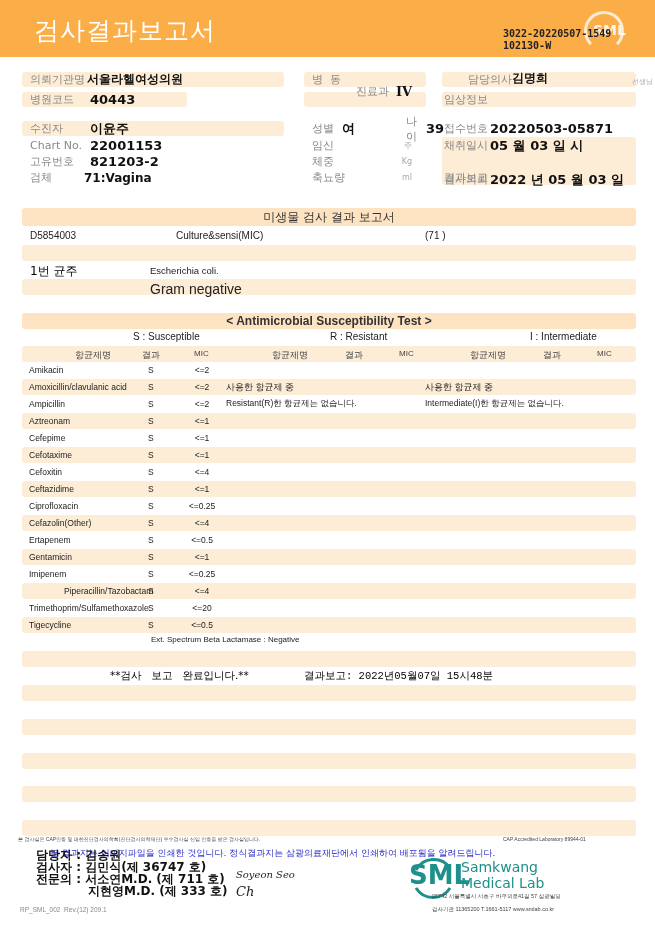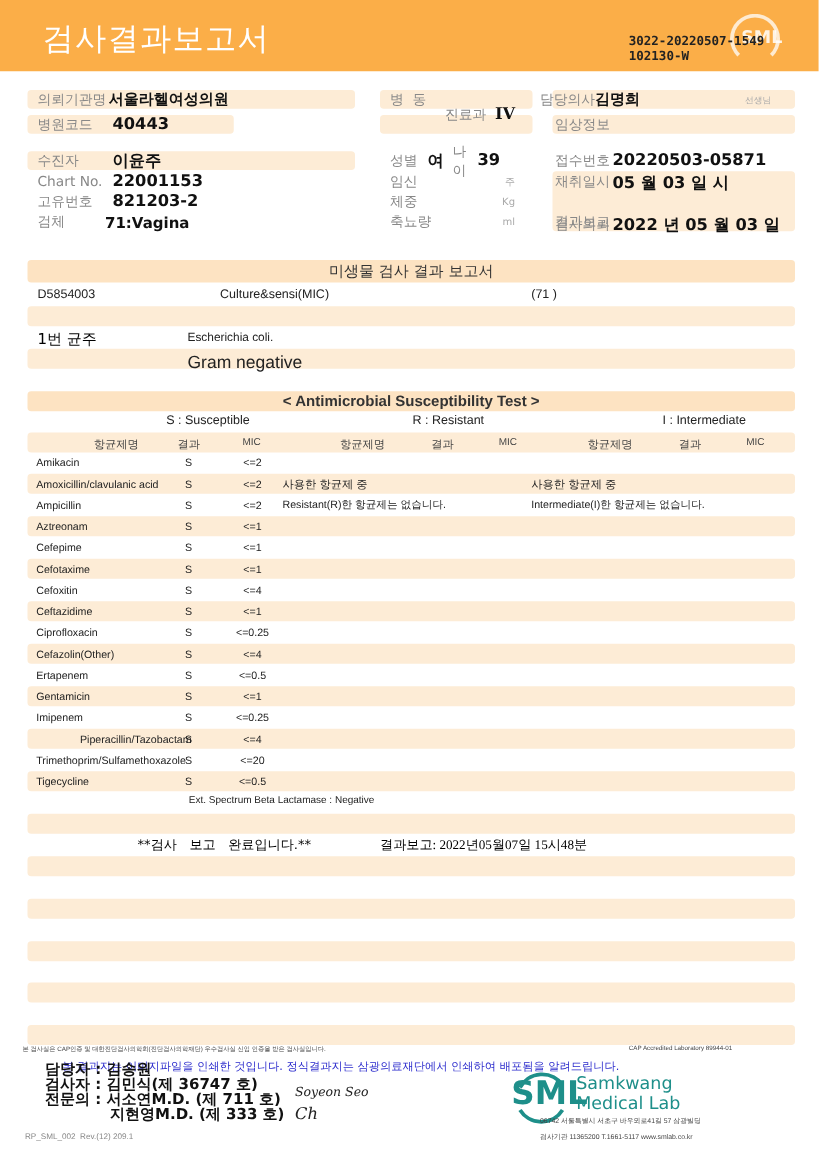--- a/index.html
+++ b/index.html
@@ -76,38 +76,38 @@
   <span class="val"></span>
 </div>
 <div class="abs hl" style="left:304px;top:92px;width:122px;height:15px;"></div>
 <div class="row" style="left:312px;top:84px;height:15px;margin-left:44px;">
   <span class="lbl" style="width:40px;">진료과</span>
   <span class="val" style="font-family:'DejaVu Serif',serif;">IV</span>
 </div>
 <div class="row" style="left:312px;top:121px;height:15px;">
   <span class="lbl" style="width:30px;">성별</span>
   <span class="val" style="width:20px;">여</span>
-  <span class="lbl" style="width:20px;">나이</span>
+  <span class="lbl" style="width:20px;margin-left:44px;">나이</span>
   <span class="val">39</span>
 </div>
 <div class="row" style="left:312px;top:138px;height:15px;width:100px;justify-content:space-between;">
   <span class="lbl">임신</span>
   <span class="unit">주</span>
 </div>
 <div class="row" style="left:312px;top:154px;height:15px;width:100px;justify-content:space-between;">
   <span class="lbl">체중</span>
   <span class="unit">Kg</span>
 </div>
 <div class="row" style="left:312px;top:170px;height:15px;width:100px;justify-content:space-between;">
   <span class="lbl">축뇨량</span>
   <span class="unit">ml</span>
 </div>
 
 <div class="abs hl" style="left:442px;top:72px;width:194px;height:15px;"></div>
-<div class="row" style="left:432px;top:72px;height:15px;width:185px;">
+<div class="row" style="left:468px;top:72px;height:15px;width:185px;align-items:flex-end;">
   <span class="lbl" style="width:44px;">담당의사</span>
   <span class="val" style="font-size:12px;flex:1;">김명희</span>
   <span class="unit" style="font-size:7px;">선생님</span>
 </div>
 <div class="abs hl" style="left:442px;top:92px;width:194px;height:15px;"></div>
 <div class="row" style="left:444px;top:92px;height:15px;">
   <span class="lbl" style="width:44px;">임상정보</span>
   <span class="val"></span>
 </div>
 <div class="row" style="left:444px;top:121px;height:15px;">
@@ -247,21 +247,21 @@
 
 <div class="cell" style="left:226px;top:381px;font-size:9px;">사용한 항균제 중</div>
 <div class="cell" style="left:226px;top:398px;">Resistant(R)한 항균제는 없습니다.</div>
 <div class="cell" style="left:425px;top:381px;font-size:9px;">사용한 항균제 중</div>
 <div class="cell" style="left:425px;top:398px;">Intermediate(I)한 항균제는 없습니다.</div>
 
 <div class="cell" style="left:151px;top:635px;font-size:8px;">Ext. Spectrum Beta Lactamase : Negative</div>
 
 <div class="abs band" style="top:651px;"></div>
 <div class="abs" style="left:110px;top:669px;font-size:10.5px;white-space:pre;">**검사   보고   완료입니다.**</div>
-<div class="abs" style="left:304px;top:669px;font-size:10.5px;font-family:Liberation Serif, serif;">결과보고: 2022년05월07일 15시48분</div>
+<div class="abs" style="left:304px;top:669px;font-size:10.5px;font-family:Liberation Mono, monospace;">결과보고: 2022년05월07일 15시48분</div>
 <div class="abs band" style="top:685px;"></div>
 <div class="abs band" style="top:719px;"></div>
 <div class="abs band" style="top:753px;"></div>
 <div class="abs band" style="top:786px;"></div>
 <div class="abs band" style="top:820px;"></div>
 
 <div class="abs footnote" style="left:18px;top:836px;">본 검사실은 CAP인증 및 대한진단검사의학회(진단검사의학재단) 우수검사실 신임 인증을 받은 검사실입니다.</div>
 <div class="abs footnote" style="left:503px;top:836px;">CAP Accredited Laboratory 89944-01</div>
 
 <div class="abs notice" style="left:50px;top:847px;">본 결과지는 이미지파일을 인쇄한 것입니다. 정식결과지는 삼광의료재단에서 인쇄하여 배포됨을 알려드립니다.</div>

